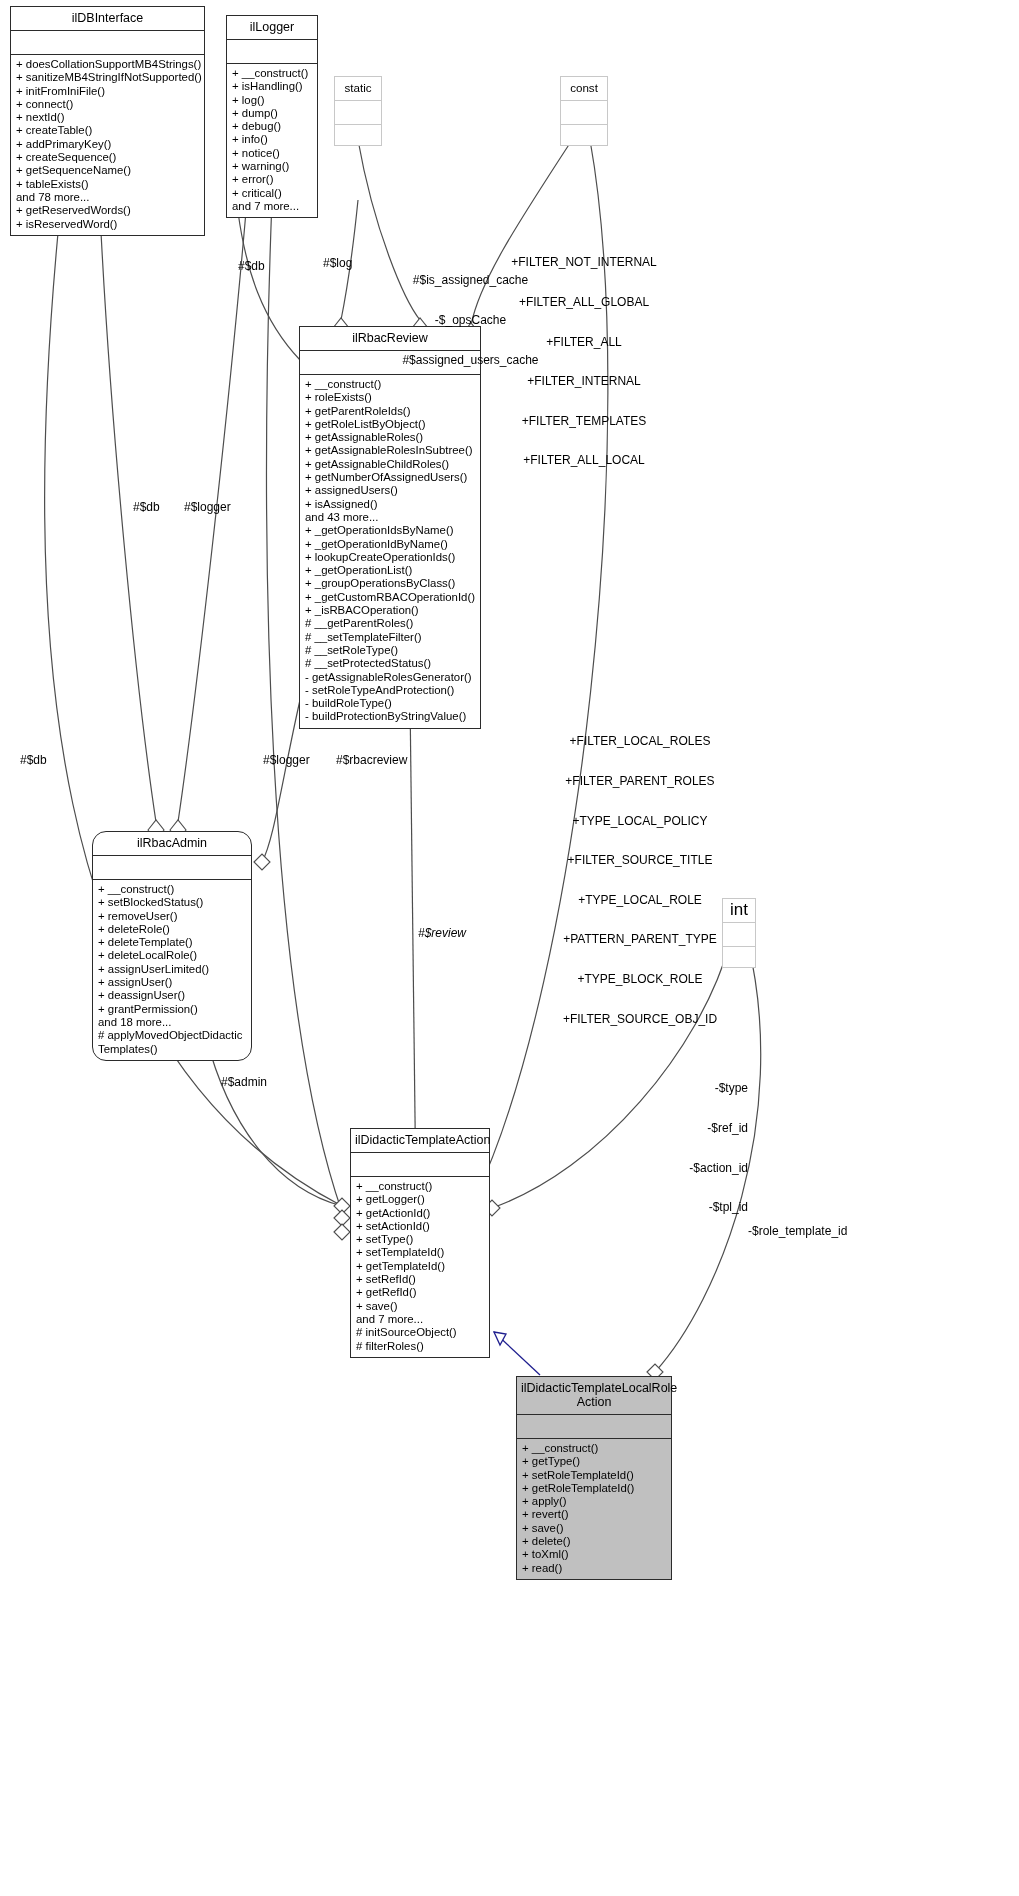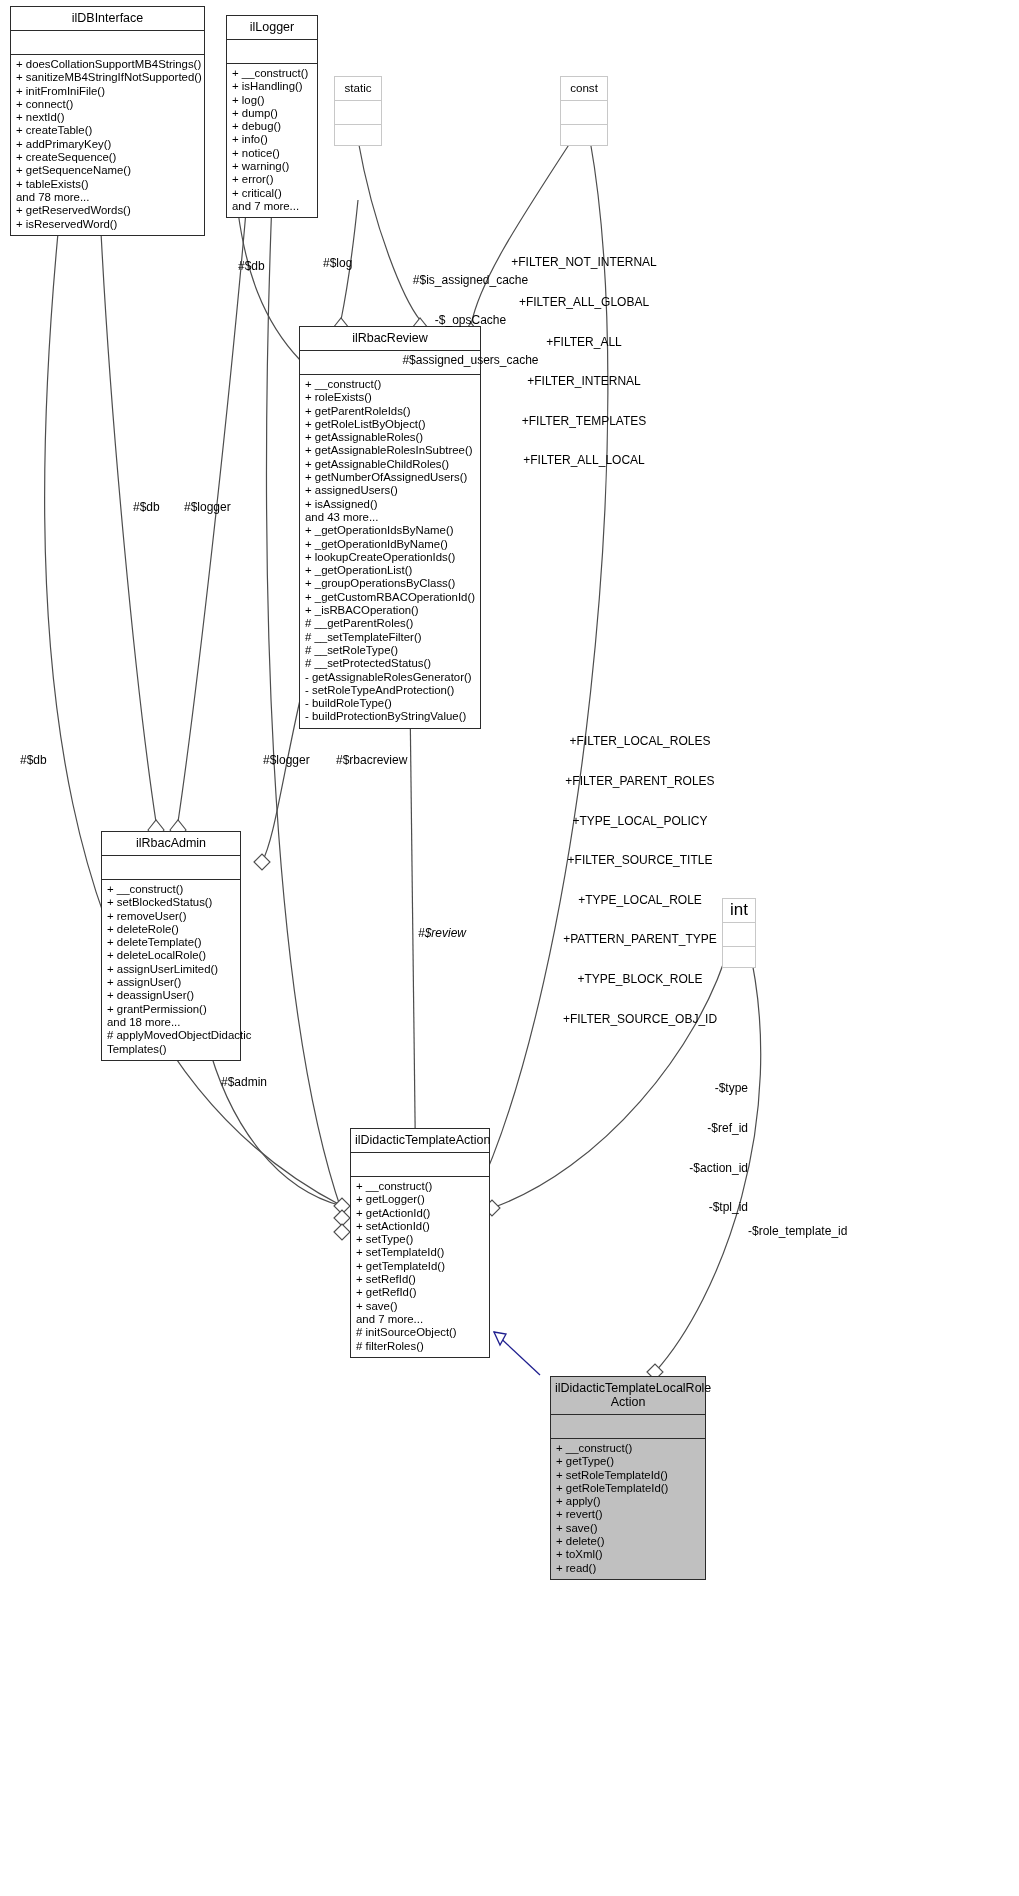--- a/index.html
+++ b/index.html
@@ -185,21 +185,21 @@
       <div># __setTemplateFilter()</div>
       <div># __setRoleType()</div>
       <div># __setProtectedStatus()</div>
       <div>- getAssignableRolesGenerator()</div>
       <div>- setRoleTypeAndProtection()</div>
       <div>- buildRoleType()</div>
       <div>- buildProtectionByStringValue()</div>
     </div>
   </div>
 
-  <div class="uml" style="left:101px;top:831px;width:140px;">
+  <div class="uml" style="left:92px;top:831px;width:160px;border-radius:14px;">
     <div class="title">ilRbacAdmin</div>
     <div class="sep"></div>
     <div class="attrs"></div>
     <div class="sep"></div>
     <div class="ops">
       <div>+ __construct()</div>
       <div>+ setBlockedStatus()</div>
       <div>+ removeUser()</div>
       <div>+ deleteRole()</div>
       <div>+ deleteTemplate()</div>
@@ -229,21 +229,21 @@
       <div>+ getTemplateId()</div>
       <div>+ setRefId()</div>
       <div>+ getRefId()</div>
       <div>+ save()</div>
       <div>and 7 more...</div>
       <div># initSourceObject()</div>
       <div># filterRoles()</div>
     </div>
   </div>
 
-  <div class="uml filled" style="left:516px;top:1376px;width:156px;margin-left:34px;">
+  <div class="uml filled" style="left:516px;top:1376px;width:156px;">
     <div class="title">
       <span>ilDidacticTemplateLocalRole</span><br>
       <span>Action</span>
     </div>
     <div class="sep"></div>
     <div class="attrs"></div>
     <div class="sep"></div>
     <div class="ops">
       <div>+ __construct()</div>
       <div>+ getType()</div>

